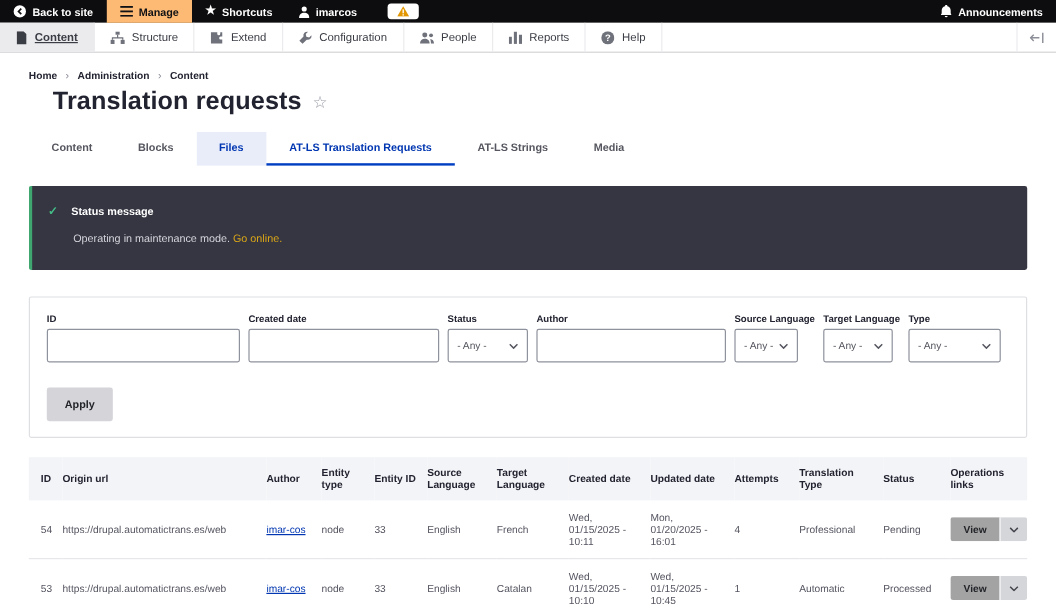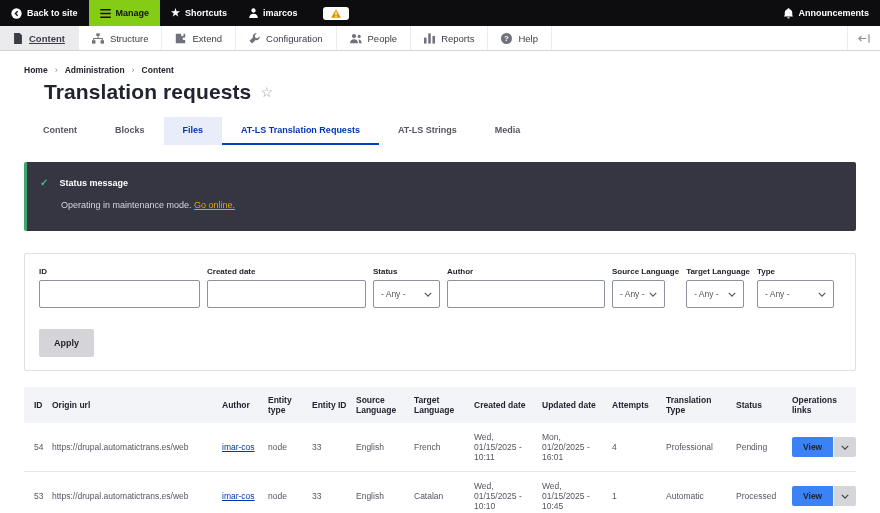--- a/index.html
+++ b/index.html
@@ -1,23 +1,23 @@
 <!DOCTYPE html>
 <html><head>
 <meta charset="utf-8">
 <style>
   * { margin:0; padding:0; box-sizing:border-box; }
   html,body { width:880px; height:513px; overflow:hidden; background:#fff;
     font-family:"Liberation Sans", sans-serif; color:#222330; }
 
   
-  .toolbar-top { height:26px; background:#0d0d0f; display:flex; align-items:stretch;
+  .toolbar-top { height:19px; background:#0d0d0f; display:flex; align-items:stretch;
     font-size:9px; font-weight:700; color:#fff; }
   .tt-item { display:flex; align-items:center; gap:5px; padding:0 11px; cursor:pointer; white-space:nowrap; }
-  .tt-item.active { background:#84cc16; color:#101114;text-align:right; }
+  .tt-item.active { background:#fdba74; color:#101114;text-align:right; }
   .tt-star { font-size:10px; line-height:1; }
   .demo-badge { align-self:center; margin-left:14px; background:#fff; color:#232429;
     border-radius:3px; padding:2px 8px; font-size:8.5px; font-weight:700;
     display:flex; align-items:center; gap:5px; }
   .tt-spacer { flex:1; }
 
   
   .toolbar-admin { height:25px; background:#fff; border-bottom:1px solid #d4d4d8;
     display:flex; align-items:stretch; font-size:9.5px; color:#3b3d45; }
   .ta-item { display:flex; align-items:center; gap:6px; padding:0 13px;
@@ -45,21 +45,21 @@
     cursor:pointer; white-space:nowrap; }
   .tab.highlight { background:#e8edf9; color:#0036b1; }
   .tab.active { color:#0036b1; border-bottom:2.5px solid #003ec2; }
 
   
   .status-box { margin-top:17px; background:#353641; border-left:3px solid #3fa66f;
     border-radius:2px; padding:15px 16px 21px 13px; color:#fff; }
   .status-head { display:flex; align-items:center; gap:11px; font-size:9px; font-weight:700; }
   .status-check { color:#44bd87; font-size:10px; }
   .status-body { margin:12px 0 0 21px; font-size:9px; color:#d4d5dc; }
-  .status-body a { color:#dba617; text-decoration:underline; cursor:pointer; }
+  .status-body a { color:#dba617; cursor:pointer; }
 
   
   .filter-box { margin-top:22px; border:1px solid #dedfe3; border-radius:2px;
     padding:13px 14px 13px; }
   .filter-row { display:flex; gap:7px; }
   .ffield { display:flex; flex-direction:column; }
   .ffield label { font-size:8px; font-weight:700; margin-bottom:4px; white-space:nowrap; color:#222330; }
   .ffield input { height:28px; border:1px solid #8e929c; border-radius:2px; padding:0 6px;
     font-size:9px; font-family:inherit; }
   .fselect { height:28px; border:1px solid #8e929c; border-radius:2px; background:#fff;
@@ -74,21 +74,21 @@
 
   
   .req-table { margin-top:16px; width:832px; border-collapse:collapse; table-layout:fixed; }
   .req-table th { background:#f3f4f7; text-align:left; vertical-align:middle;
     font-size:8.5px; font-weight:700; color:#222330; padding:8px 8px 8px 0; }
   .req-table td { vertical-align:middle; font-size:8.5px; color:#545560;
     padding:9px 8px 9px 0; border-bottom:1px solid #e6e7ea; overflow-wrap:break-word; }
   .req-table th:first-child, .req-table td:first-child { padding-left:10px; }
   .author-link { color:#0036b1; text-decoration:underline; cursor:pointer; }
   .split-btn { display:inline-flex; border-radius:2px; overflow:hidden; }
-  .split-main { background:#3b82f6; padding:5px 11px; font-size:8.5px; font-weight:700;
+  .split-main { background:#a3a3a3; padding:5px 11px; font-size:8.5px; font-weight:700;
     color:#232429; cursor:pointer; }
   .split-toggle { background:#d5d6da; border-left:1px solid #f2f2f4; padding:0 7px;
     display:flex; align-items:center; cursor:pointer; }
 </style>
 </head>
 <body>
 
 <div class="toolbar-top">
   <div class="tt-item">
     <span style="display:flex;">

